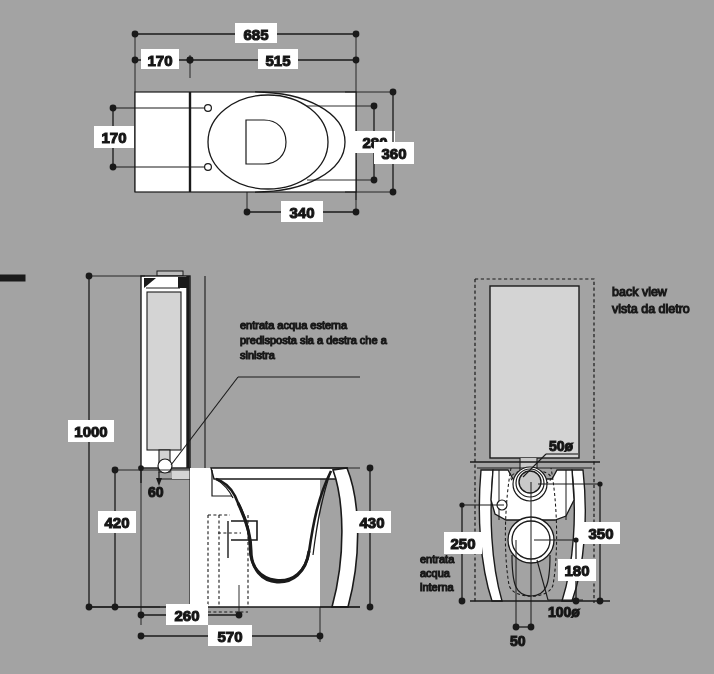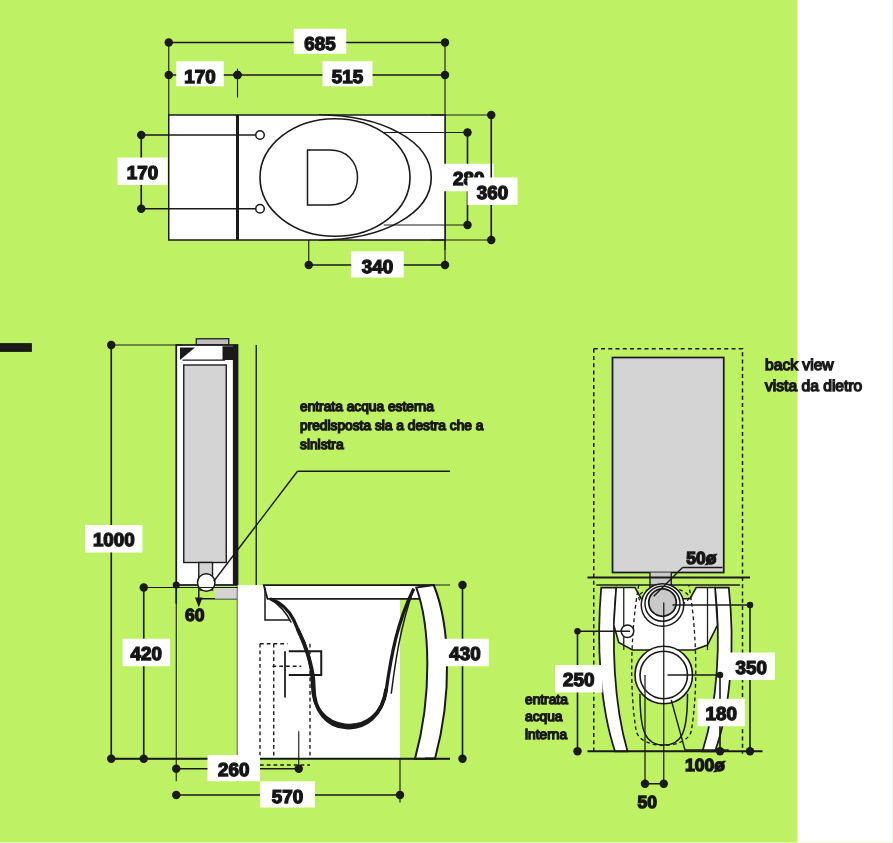--- a/index.html
+++ b/index.html
@@ -1,18 +1,18 @@
 <!DOCTYPE html>
 <html><head>
 <meta charset="utf-8">
 <style>
   html,body{margin:0;padding:0;background:#ffffff;}
   body{width:714px;height:674px;overflow:hidden;
        font-family:"Liberation Sans","DejaVu Sans",sans-serif;}
-  #sheet{position:relative;width:638px;height:674px;background:#bef264;}
+  #sheet{position:relative;width:714px;height:674px;background:#a3a3a3;}
   svg{display:block;}
   .dimtxt{font-family:"Liberation Sans","DejaVu Sans",sans-serif;
           font-size:15px;font-weight:700;fill:#111;}
   .dimtxt-sm{font-family:"Liberation Sans","DejaVu Sans",sans-serif;
           font-size:14px;font-weight:700;fill:#111;}
   .note{font-family:"Liberation Sans","DejaVu Sans",sans-serif;
           font-size:11px;font-weight:400;fill:#111;}
   .note-b{font-family:"Liberation Sans","DejaVu Sans",sans-serif;
           font-size:12.5px;font-weight:400;fill:#111;}
 </style>

